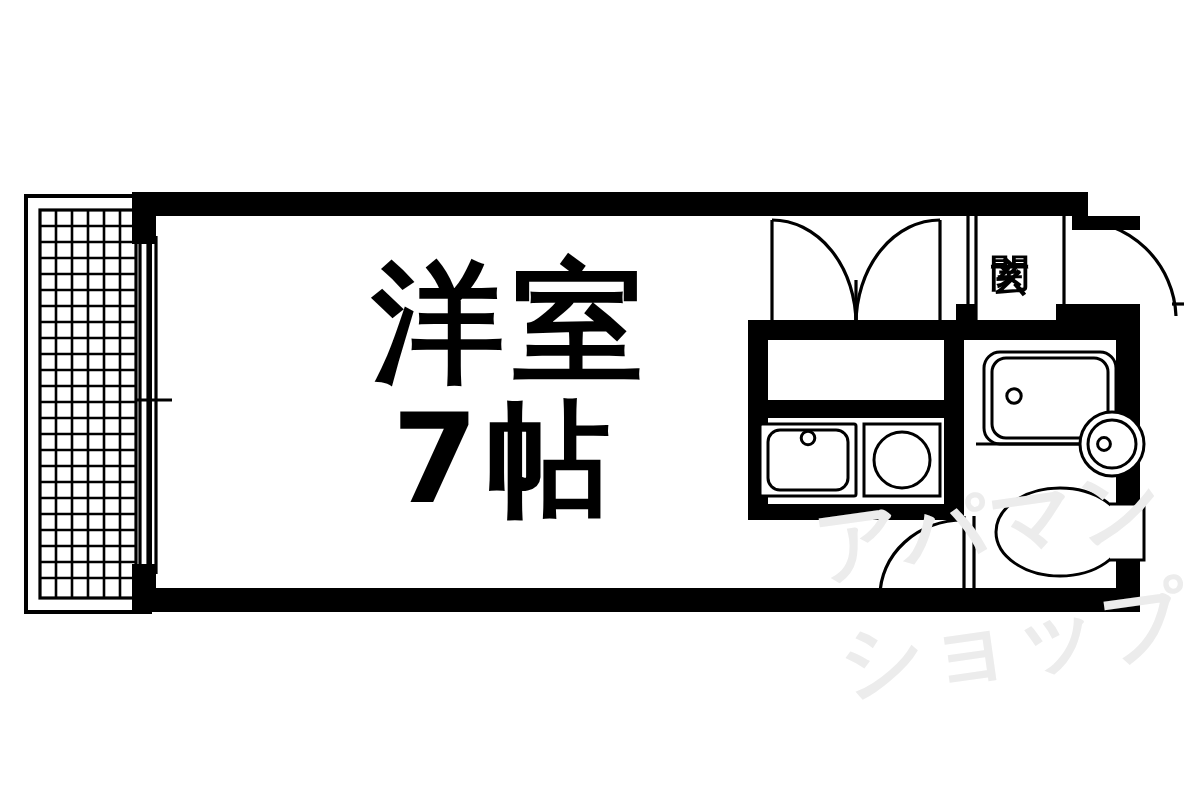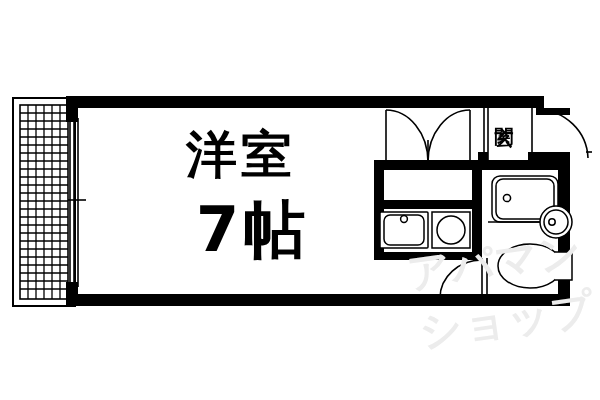--- a/index.html
+++ b/index.html
@@ -31,21 +31,21 @@
     color: #000000;
     font-family: "DejaVu Sans", "Liberation Sans", sans-serif;
     font-weight: 700;
     line-height: 1;
     white-space: nowrap;
     user-select: none;
   }
   #room-type-label {
     left: 186px;
     top: 129px;
-    font-size: 51px;
+    font-size: 66px;
     letter-spacing: 4px;
   }
   #room-size-label {
     left: 196px;
     top: 199px;
     font-size: 62px;
     letter-spacing: 4px;
   }
   #closet-label {
     left: 396px;

